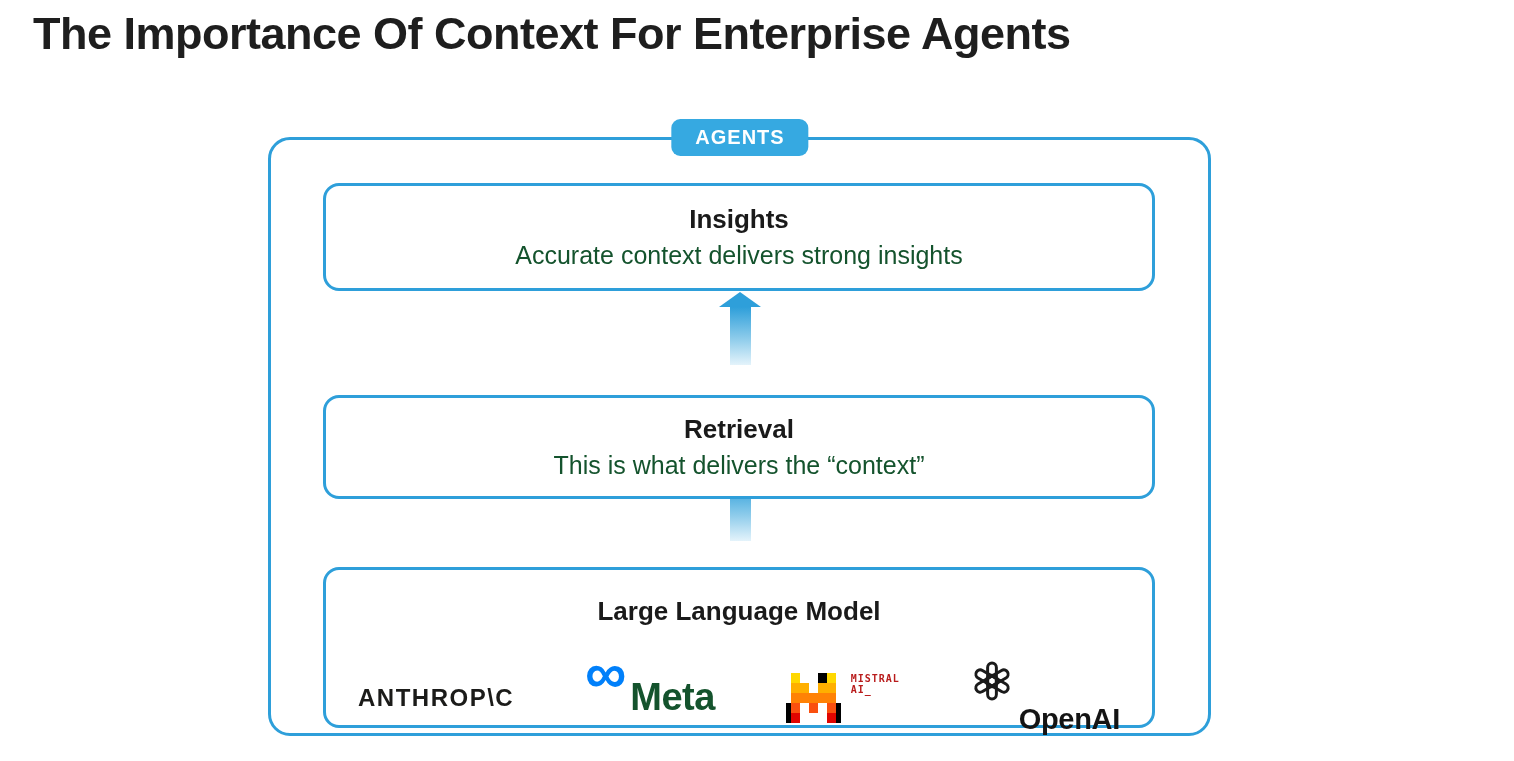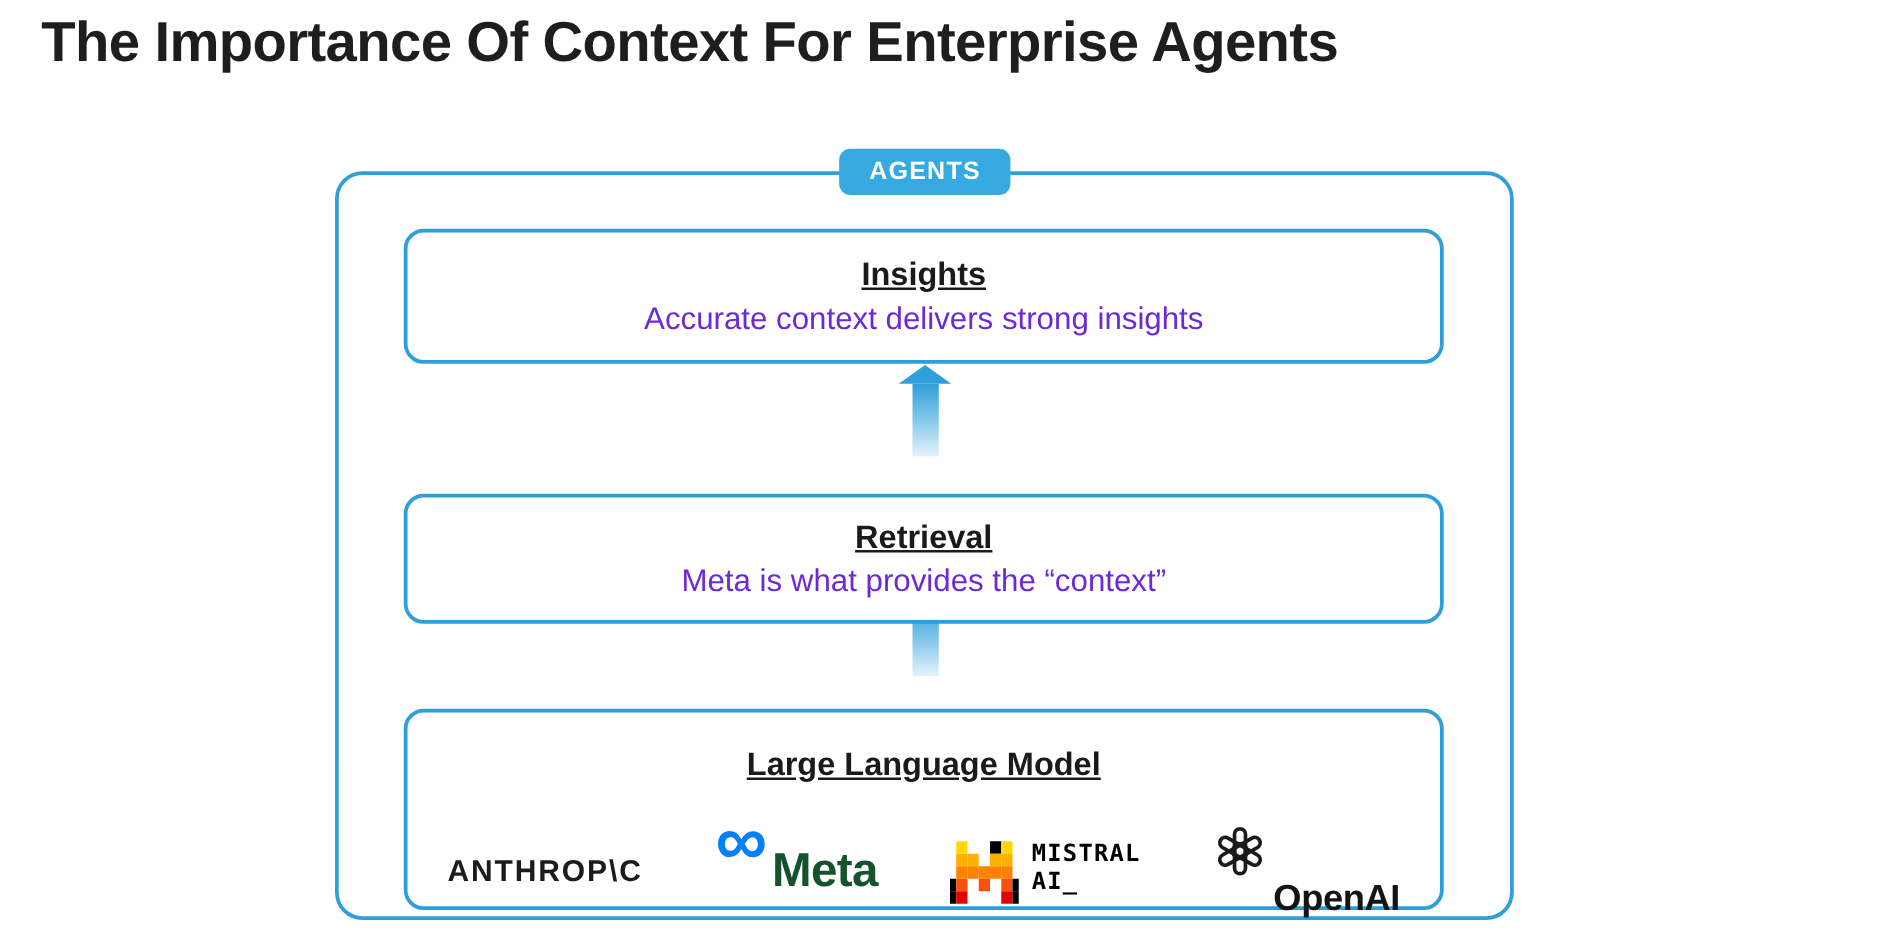--- a/index.html
+++ b/index.html
@@ -28,22 +28,22 @@
   .node-box {
     position:absolute; left:323px; width:832px; background:#ffffff;
     border:3px solid #2e9fda; border-radius:16px;
     display:flex; flex-direction:column; align-items:center; justify-content:center;
     z-index:2; text-align:center;
   }
   .box-insights  { top:183px; height:108px; }
   .box-retrieval { top:364px; height:104px;margin-top:31px; }
   .box-llm       { top:567px; height:161px; justify-content:flex-start; padding:25px 32px 28px; }
 
-  .node-title { font-size:26px; font-weight:bold; color:#1a1a1a; line-height:1.3;text-decoration:underline; }
-  .node-subtitle { font-size:25px; color:#6d28d9; line-height:1.3; margin-top:2px;text-align:center; }
+  .node-title { font-size:26px; font-weight:bold; color:#1a1a1a; line-height:1.3; }
+  .node-subtitle { font-size:25px; color:#14532d; line-height:1.3; margin-top:2px;text-align:center; }
 
   
   .up-arrow { position:absolute; width:42px; z-index:1; display:flex; flex-direction:column; align-items:center; }
   .arrow-1 { left:719px; top:292px; height:73px; }
   .arrow-2 { left:719px; top:469px; height:72px; }
   .up-arrow .head {
     width:0; height:0;
     border-left:21px solid transparent; border-right:21px solid transparent;
     border-bottom:15px solid #2e9fda;
   }
@@ -74,21 +74,21 @@
   .mistral-m {
     display:grid;
     grid-template-columns:5px repeat(5,9px) 5px;
     grid-template-rows:repeat(5,10px);
   }
   .mistral-m div { width:100%; height:100%; }
   .mY{background:#ffd800;} .mO{background:#ffaf00;} .mD{background:#ff8205;}
   .mC{background:#fa500f;} .mR{background:#e10500;} .mK{background:#000000;}
   .mistral-wordmark {
     font-family:"DejaVu Sans Mono","Liberation Mono",monospace;
-    font-size:19px; font-weight:bold; color:#000000; letter-spacing:1px; line-height:1.15;
+    font-size:10px; font-weight:bold; color:#b91c1c; letter-spacing:1px; line-height:1.15;
     text-align:left;
   }
 
   .openai-logo { gap:6px; }
   .openai-wordmark { font-size:29px; font-weight:bold; color:#141414; letter-spacing:-0.3px;margin-top:43px; }
 </style>
 </head>
 <body>
 
 <div class="canvas">
@@ -103,21 +103,21 @@
     <div class="node-subtitle">Accurate context delivers strong insights</div>
   </div>
 
   <div class="up-arrow arrow-1">
     <div class="head"></div>
     <div class="shaft"></div>
   </div>
 
   <div class="node-box box-retrieval">
     <div class="node-title">Retrieval</div>
-    <div class="node-subtitle">Meta is what provides the “context”</div>
+    <div class="node-subtitle">This is what delivers the “context”</div>
   </div>
 
   <div class="up-arrow arrow-2">
     <div class="head"></div>
     <div class="shaft"></div>
   </div>
 
   <div class="node-box box-llm">
     <div class="node-title">Large Language Model</div>
 

